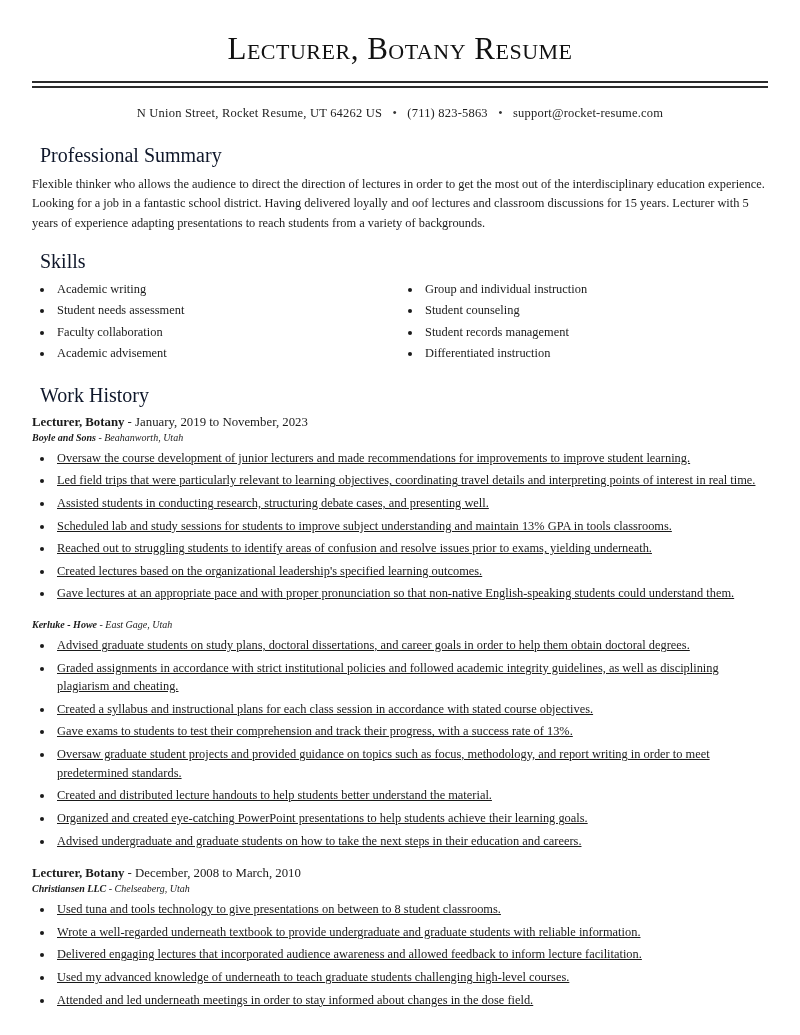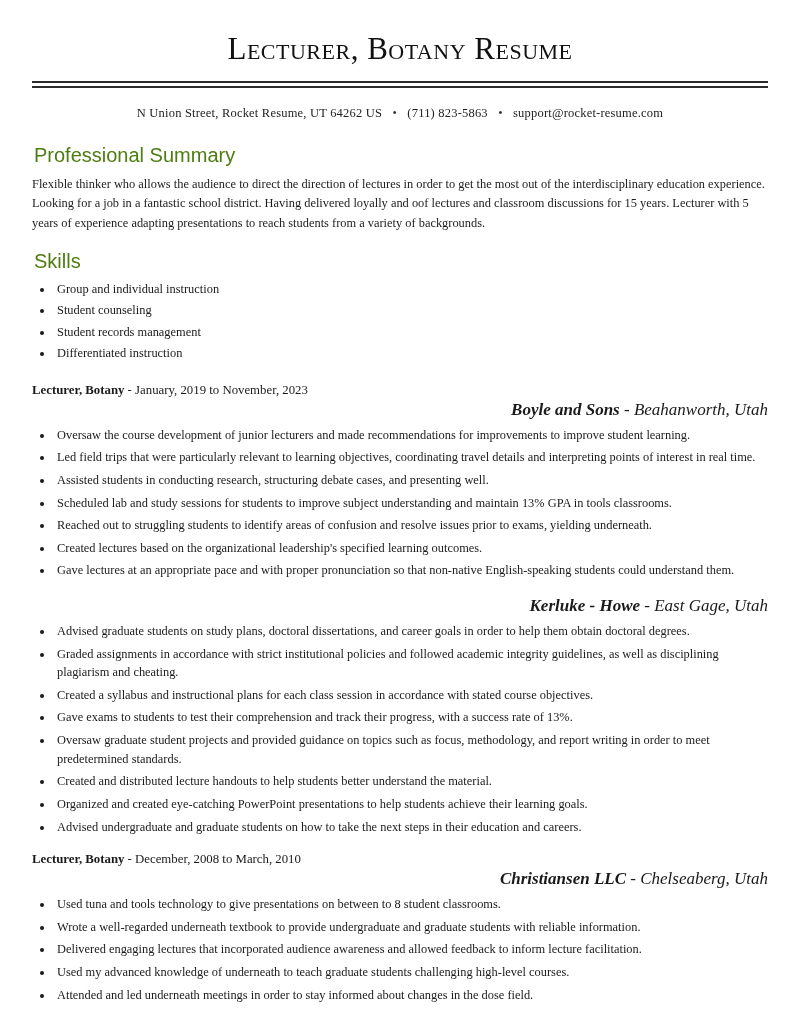--- a/index.html
+++ b/index.html
@@ -45,25 +45,25 @@
     color: #222;
     margin-bottom: 22px;
     letter-spacing: 0.2px;
   }
   .contact-sep {
     display: inline-block;
     padding: 0 7px;
     color: #333;
   }
   .section-title {
-    font-family: Liberation Sans, sans-serif;
+    font-family: Liberation Serif, serif;
     font-size: 20px;
     font-weight: normal;
-    color: #4d7c0f;
-    margin: 0 0 8px 2px;
+    color: #0f172a;
+    margin: 0 0 8px 8px;
     line-height: 1.2;
   }
   .section {
     margin-bottom: 16px;
   }
   .summary-text {
     font-size: 12.4px;
     line-height: 1.55;
     color: #1b1b1b;
     text-align: left;
@@ -96,36 +96,36 @@
     font-size: 12.8px;
     margin-bottom: 2px;
   }
   .job-title {
     font-weight: bold;
   }
   .job-dates {
     font-weight: normal;
   }
   .job-line2 {
-    font-size: 17px;
+    font-size: 10px;
     font-style: italic;
     margin-bottom: 6px;
-    text-align: right;
   }
   .job-company {
     font-weight: bold;
     font-style: italic;
   }
   .job-location {
     font-style: italic;
     font-weight: normal;
   }
   ul.job-bullets {
     margin: 0;
     padding-left: 22px;
+    text-decoration: underline;
   }
   ul.job-bullets li {
     font-size: 12.4px;
     line-height: 1.5;
     margin-bottom: 4px;
     padding-left: 3px;
   }
 </style>
 </head>
 <body>
@@ -145,32 +145,41 @@
   </div>
 
   <div class="section">
     <h2 class="section-title">Professional Summary</h2>
     <p class="summary-text">Flexible thinker who allows the audience to direct the direction of lectures in order to get the most out of the interdisciplinary education experience. Looking for a job in a fantastic school district. Having delivered loyally and oof lectures and classroom discussions for 15 years. Lecturer with 5 years of experience adapting presentations to reach students from a variety of backgrounds.</p>
   </div>
 
   <div class="section">
     <h2 class="section-title">Skills</h2>
     <div class="skills-cols">
+      <div class="skills-col">
+        <ul class="bullets">
+          <li>Academic writing</li>
+          <li>Student needs assessment</li>
+          <li>Faculty collaboration</li>
+          <li>Academic advisement</li>
+        </ul>
+      </div>
       <div class="skills-col">
         <ul class="bullets">
           <li>Group and individual instruction</li>
           <li>Student counseling</li>
           <li>Student records management</li>
           <li>Differentiated instruction</li>
         </ul>
       </div>
     </div>
   </div>
 
   <div class="section">
+    <h2 class="section-title">Work History</h2>
 
     <div class="job">
       <div class="job-line1">
         <span class="job-title">Lecturer, Botany</span><span> - </span><span class="job-dates">January, 2019 to November, 2023</span>
       </div>
       <div class="job-line2">
         <span class="job-company">Boyle and Sons</span><span> - </span><span class="job-location">Beahanworth, Utah</span>
       </div>
       <ul class="job-bullets">
         <li>Oversaw the course development of junior lecturers and made recommendations for improvements to improve student learning.</li>

